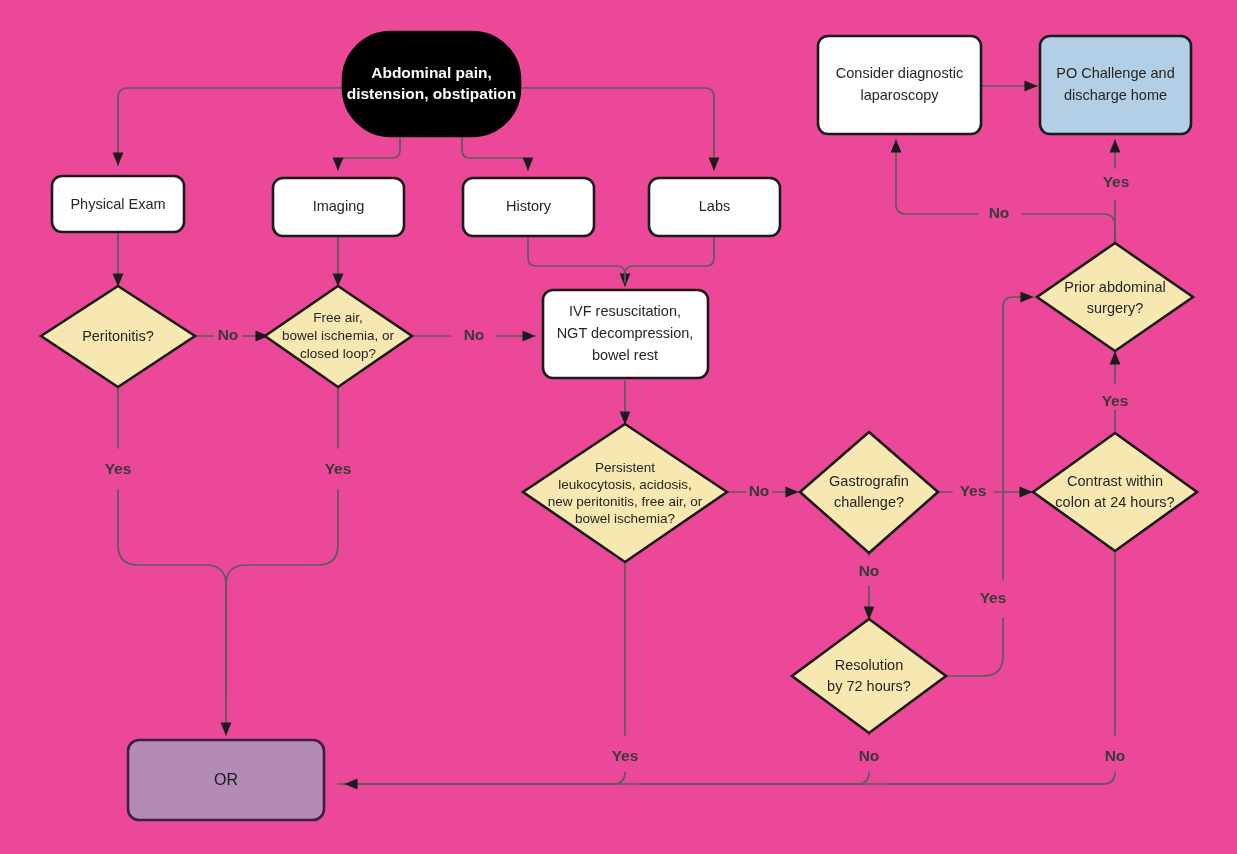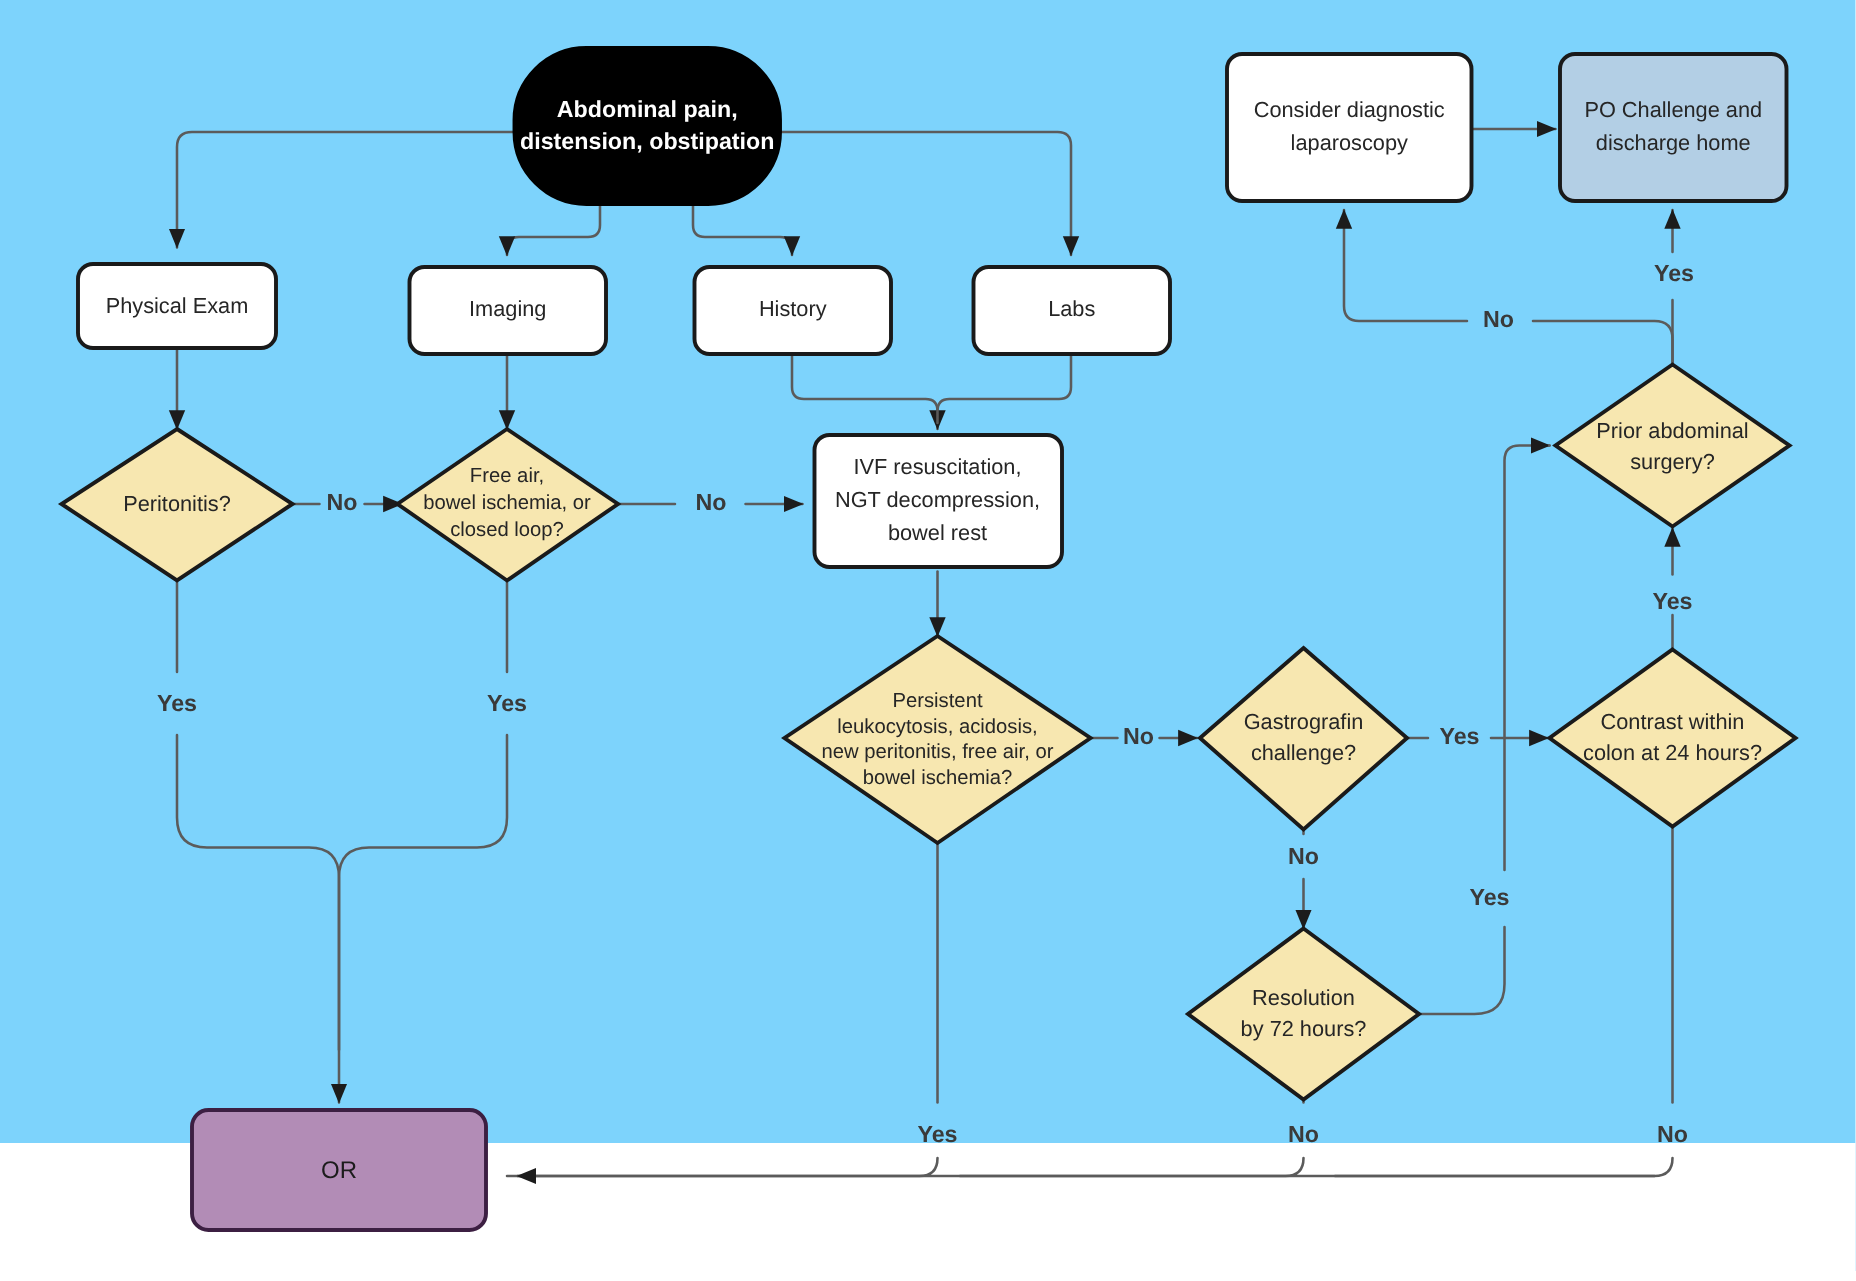--- a/index.html
+++ b/index.html
@@ -9,22 +9,22 @@
   }
   body {
     width: 1237px;
     height: 854px;
     overflow: hidden;
     font-family: "Liberation Sans", sans-serif;
   }
   #flow-root {
     position: relative;
     width: 1237px;
-    height: 762px;
-    background: #7dd3fc;
+    height: 854px;
+    background: #ec4899;
   }
   svg#flow-svg {
     display: block;
     width: 1237px;
     height: 854px;
   }
   .node-shape {
     stroke: #1a1a1a;
     stroke-width: 2.6;
   }

